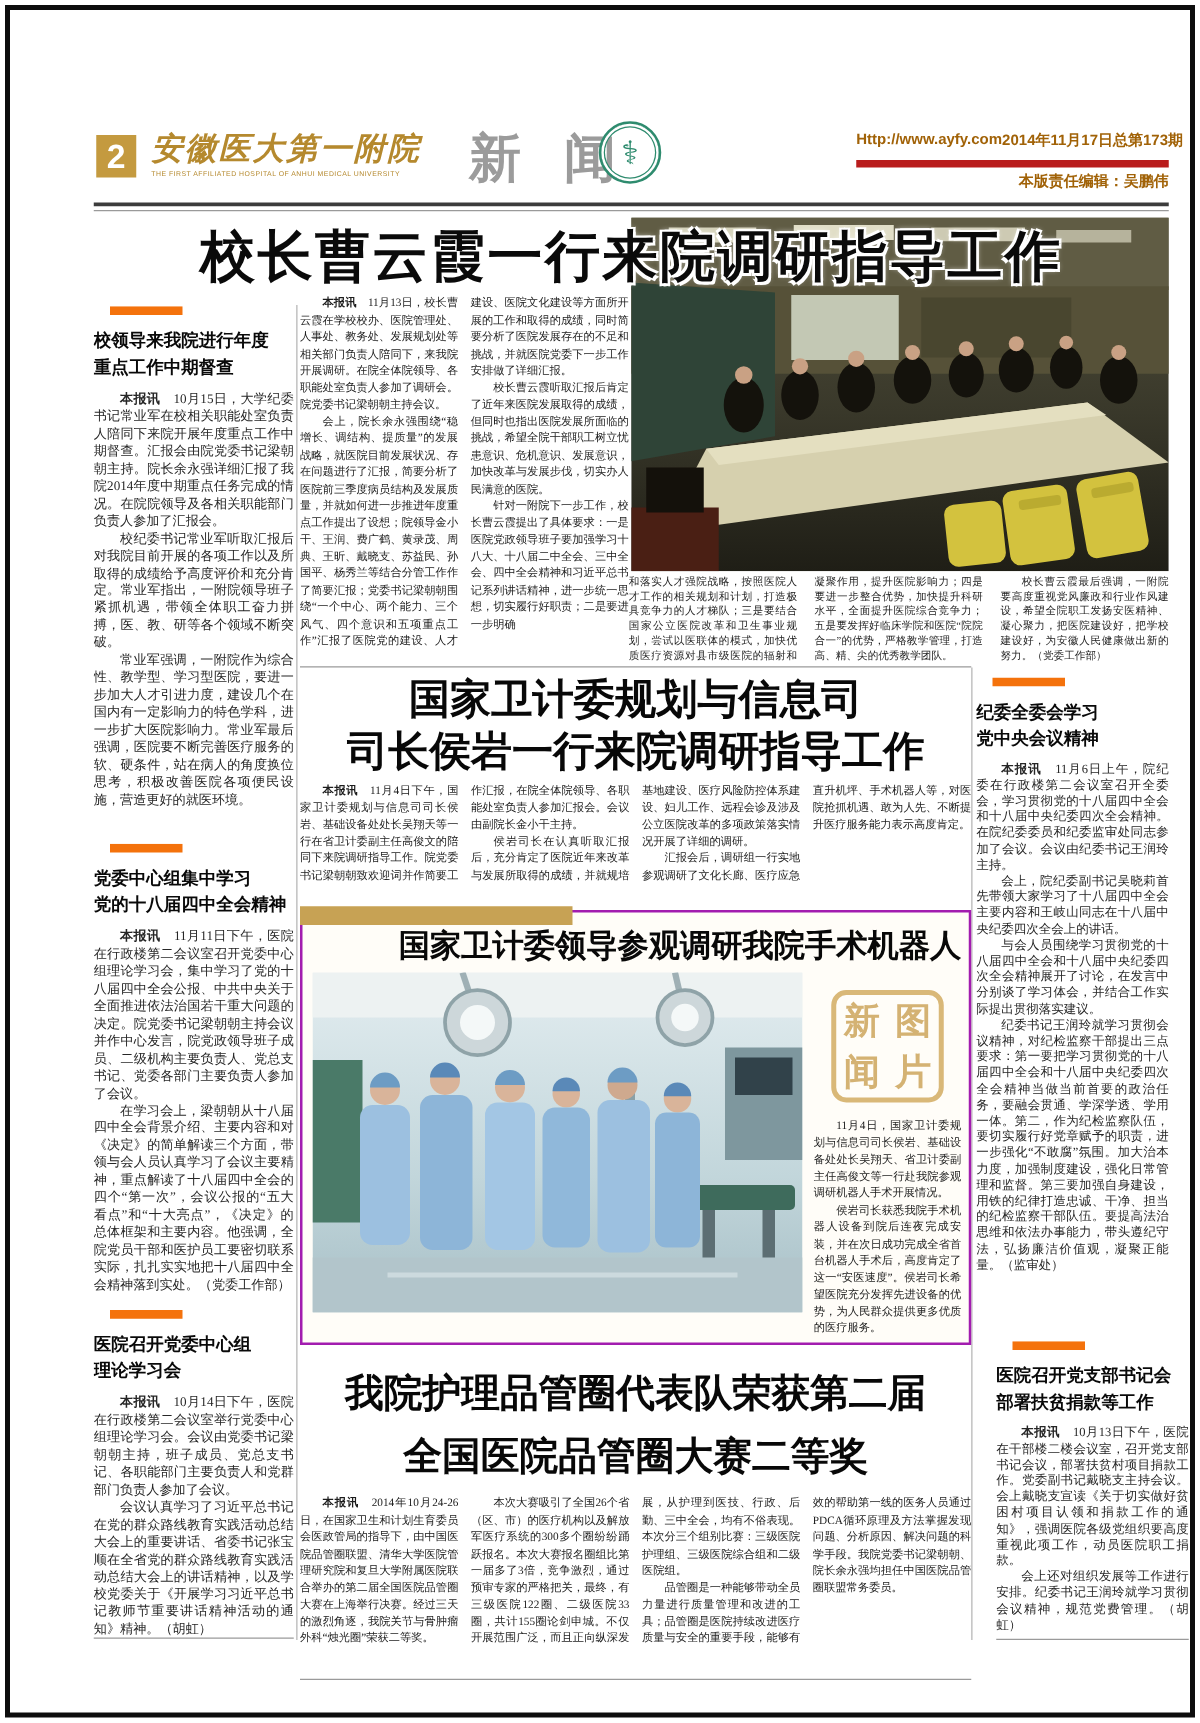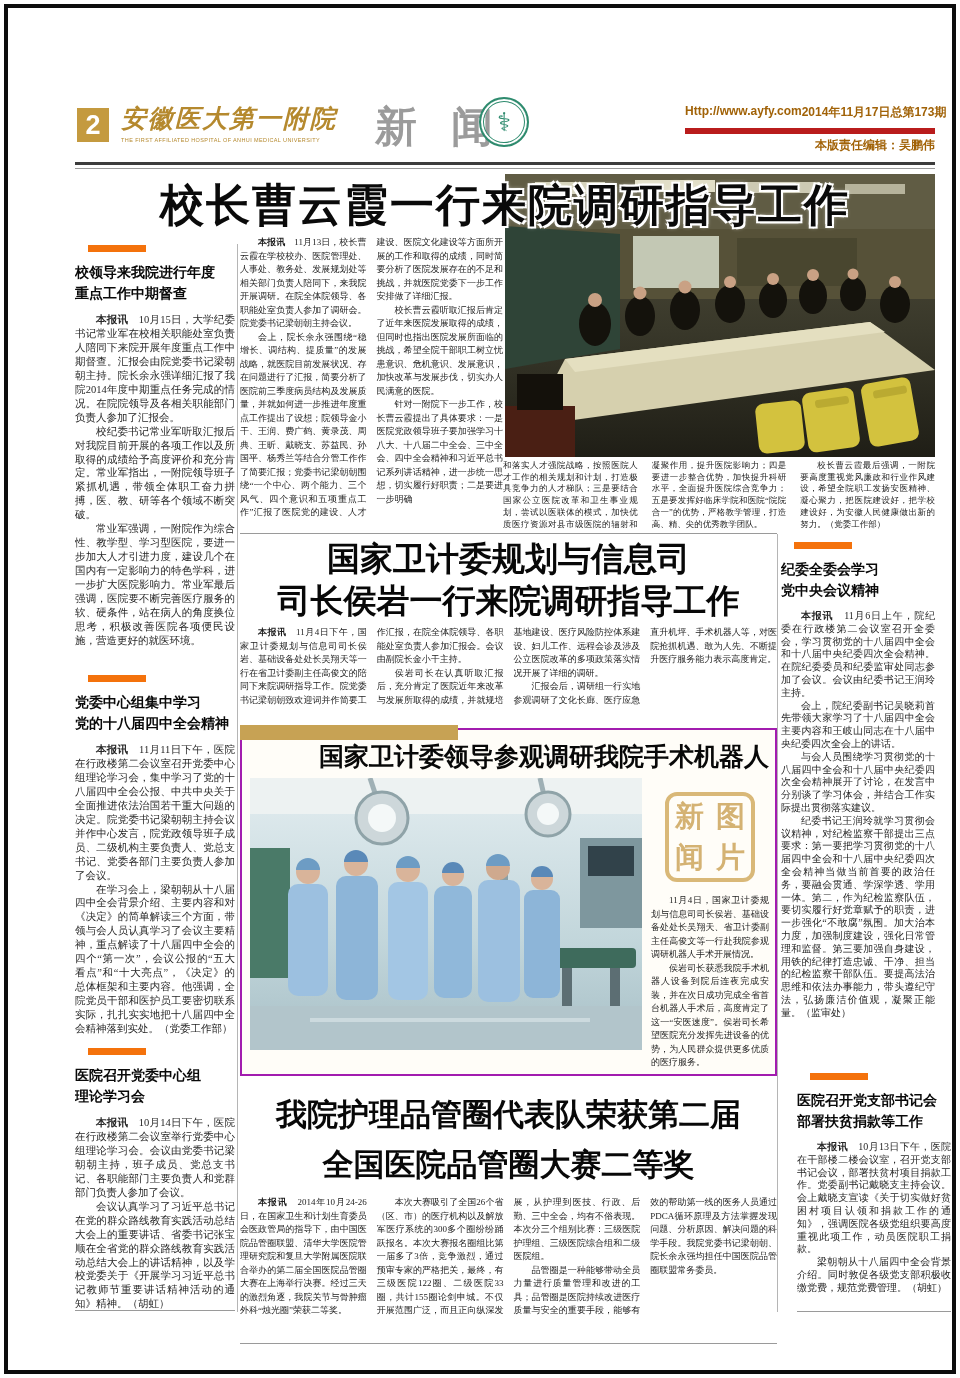--- a/index.html
+++ b/index.html
@@ -329,18 +329,18 @@
     </div>
 
     <div class="side-art rs endrule" style="left:722px;top:901px;width:154px;height:238px;">
       <div class="obar"></div>
       <div class="side-title">
         <div>医院召开党支部书记会</div>
         <div>部署扶贫捐款等工作</div>
       </div>
       <div class="side-body">
         <p><span class="dateline">本报讯</span>　<span>10月13日下午，医院在干部楼二楼会议室，召开党支部书记会议，部署扶贫村项目捐款工作。党委副书记戴晓支主持会议。会上戴晓支宣读《关于切实做好贫困村项目认领和捐款工作的通知》，强调医院各级党组织要高度重视此项工作，动员医院职工捐款。</span></p>
-        <p>梁朝朝从十八届四中全会背景介绍。同时敦促各级党支部积极收缴党费，规范党费管理。（胡虹）</p>
+        <p>会上还对组织发展等工作进行安排。纪委书记王润玲就学习贯彻会议精神，规范党费管理。（胡虹）</p>
       </div>
     </div>
 
   </div>
 </div>
 
 </body></html>

